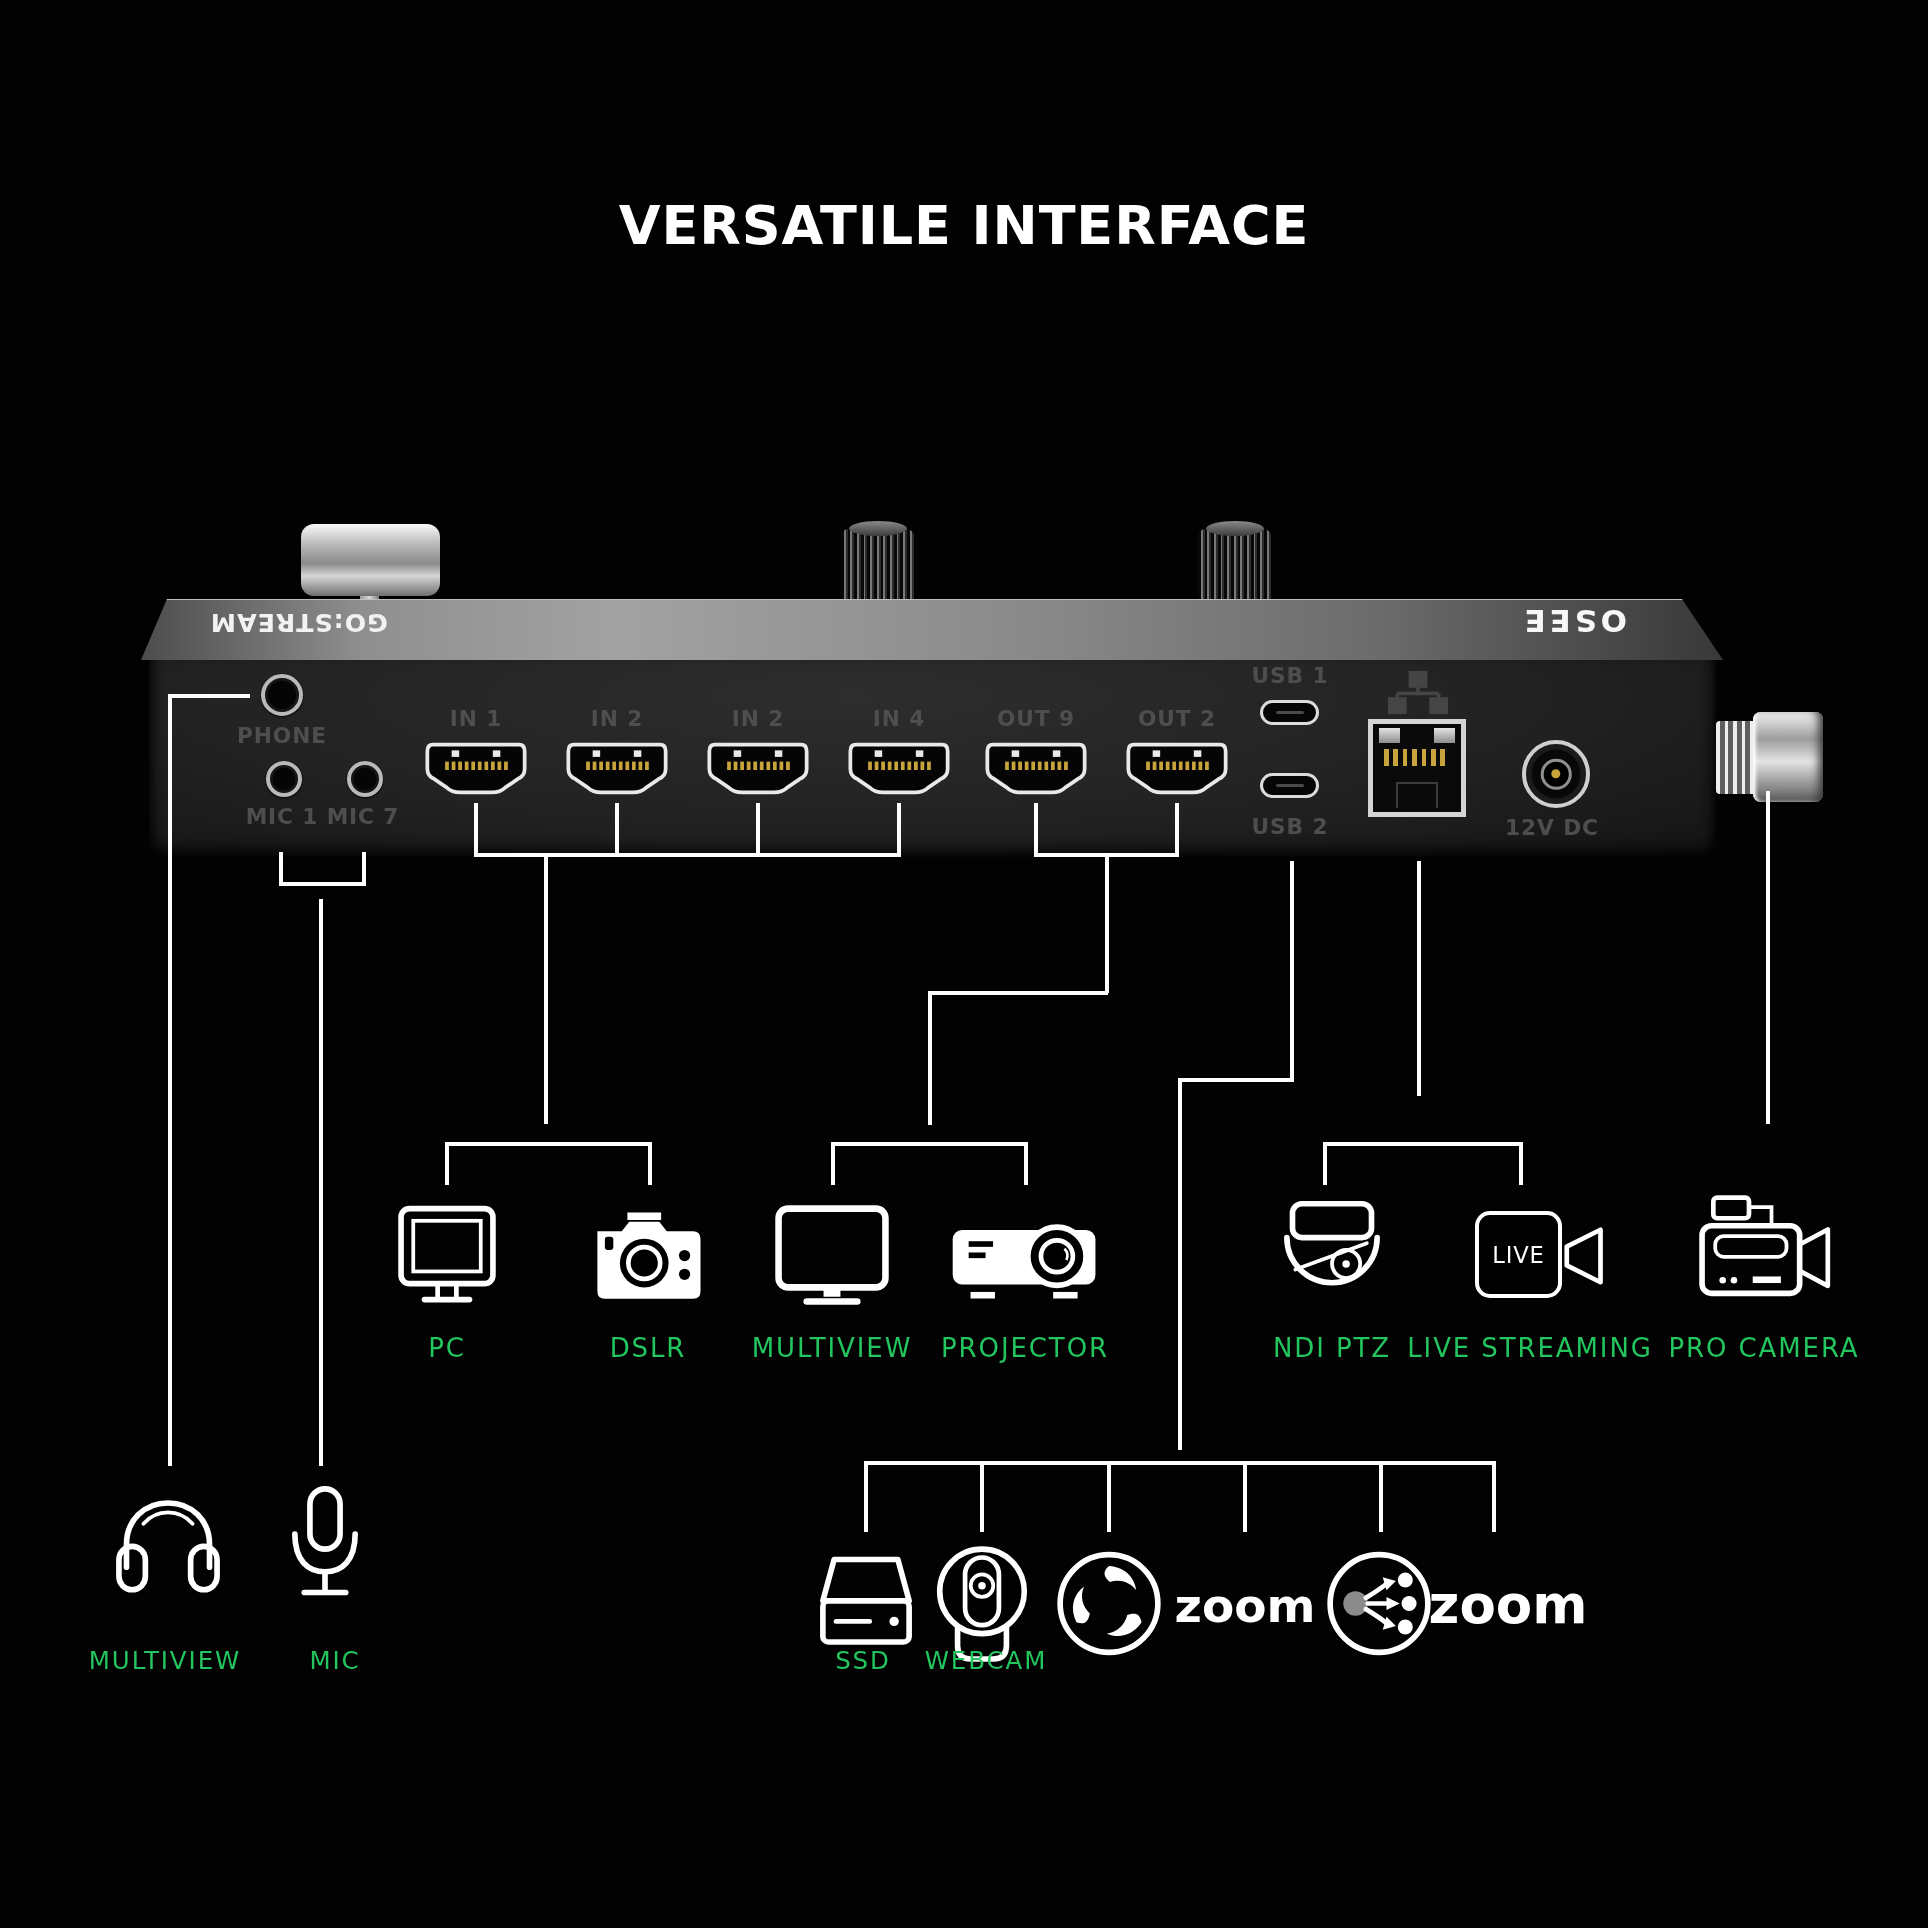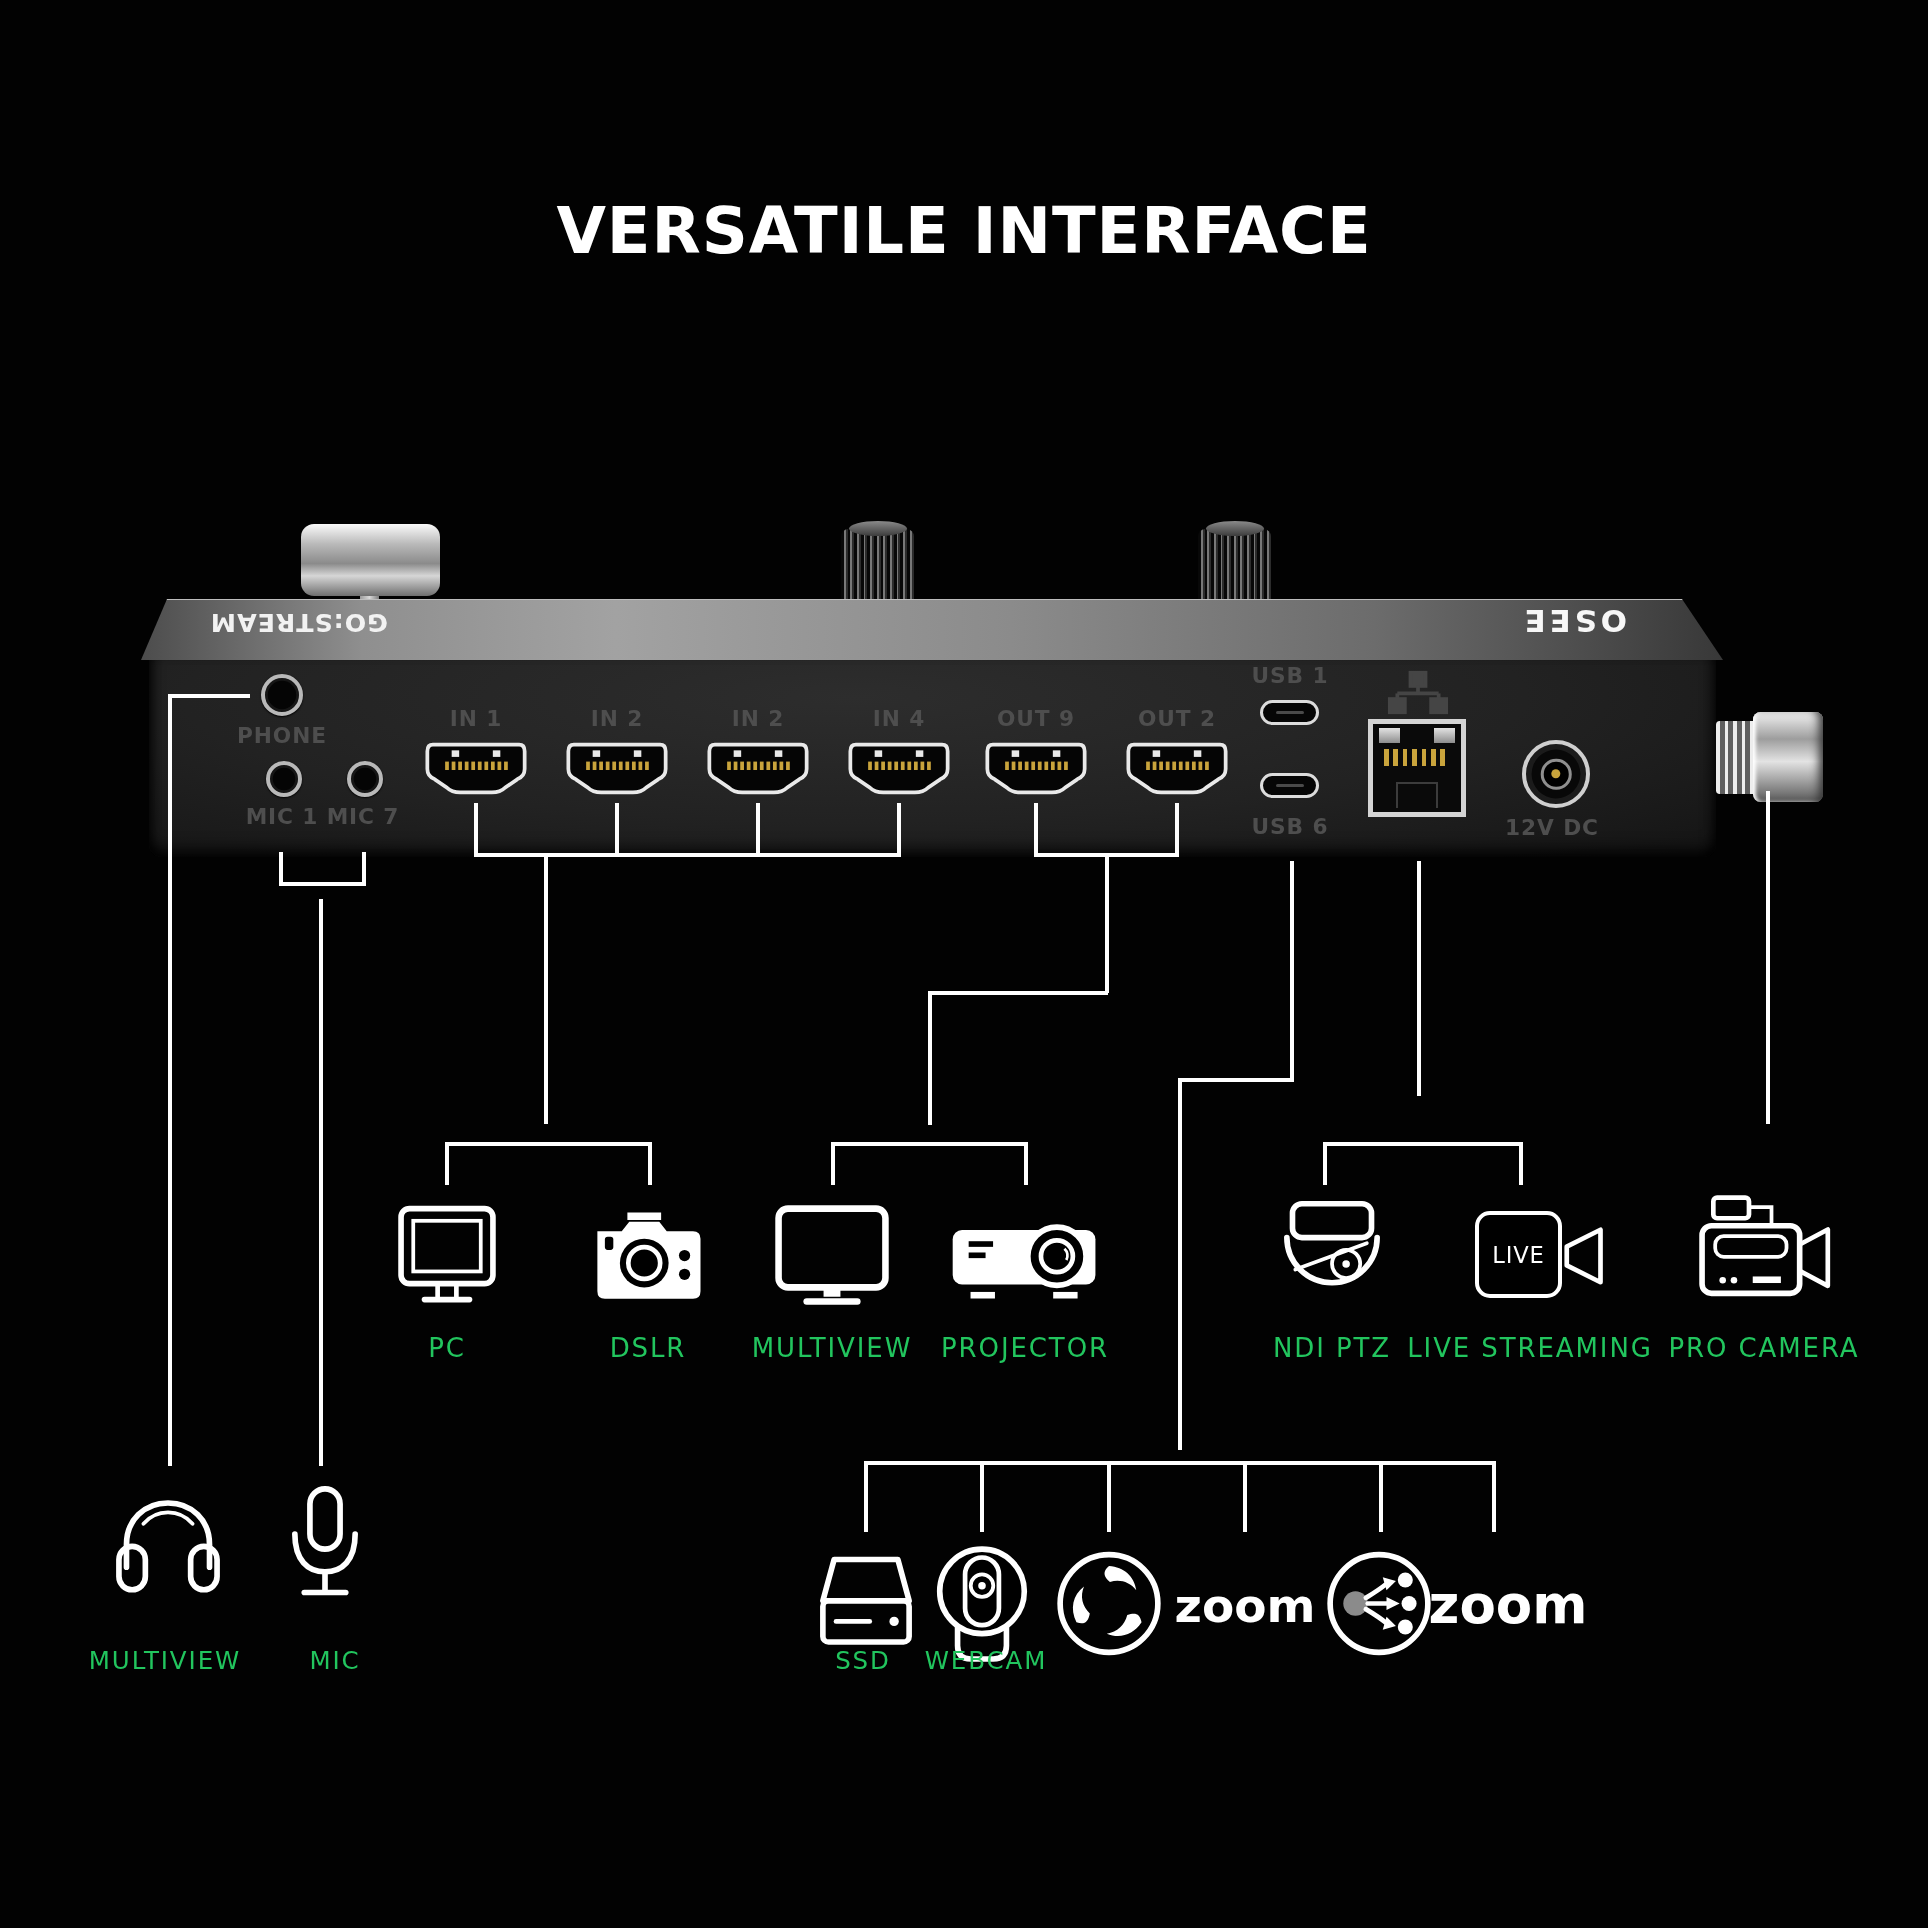--- a/index.html
+++ b/index.html
@@ -4,21 +4,21 @@
 <style>
   html,body{margin:0;padding:0;background:#000;}
   #canvas{position:relative;width:1928px;height:1928px;background:#020202;overflow:hidden;
           font-family:"DejaVu Sans","Liberation Sans",sans-serif;}
   .abs{position:absolute;}
   
   .lh{position:absolute;height:3.8px;background:#fff;z-index:20;}
   .lv{position:absolute;width:3.8px;background:#fff;z-index:20;}
   
   .title{position:absolute;left:50%;top:194px;transform:translateX(-50%);
-         font-size:64px;font-weight:900;letter-spacing:0.9px;color:#fff;white-space:nowrap;}
+         font-size:54px;font-weight:900;letter-spacing:0.9px;color:#fff;white-space:nowrap;}
   .plabel{position:absolute;transform:translateX(-50%);color:#4e4e4e;font-weight:bold;
           font-size:21.7px;letter-spacing:0.9px;white-space:nowrap;z-index:14;}
   .wlabel{position:absolute;transform:translateX(-50%);color:#22c55e;font-size:26px;
           letter-spacing:1.9px;white-space:nowrap;z-index:14;}
   .icon{position:absolute;transform:translateX(-50%);z-index:14;}
   .logotext{position:absolute;transform:translateX(-50%);color:#fff;font-weight:bold;z-index:14;}
   
   .bevel{position:absolute;left:141px;top:599px;width:1582px;height:60px;z-index:11;
          background:linear-gradient(90deg,#4c4c4c,#8f8f8f 14%,#a2a2a2 30%,#8b8b8b 55%,#6c6c6c 78%,#383838);
          clip-path:polygon(26px 0,calc(100% - 41px) 0,100% 100%,0 100%);
@@ -207,21 +207,21 @@
         </g>
       </svg></div>
 
   <div class="plabel" style="left:1290px;top:663px">USB 1</div>
   <div class="usbc" style="left:1260px;top:700px;width:53px;height:19px">
       <i></i>
     </div>
   <div class="usbc" style="left:1260px;top:773px;width:53px;height:19px">
       <i></i>
     </div>
-  <div class="plabel" style="left:1290px;top:814px">USB 6</div>
+  <div class="plabel" style="left:1290px;top:814px">USB 2</div>
 
   <svg class="netsvg" style="left:1387px;top:669px" width="62" height="47" viewBox="0 0 66 50">
     <g stroke="#454545" stroke-width="4" fill="none">
       <rect x="25" y="4" width="16" height="14" fill="#454545"></rect>
       <line x1="33" y1="18" x2="33" y2="26"></line>
         <line x1="11" y1="26" x2="55" y2="26"></line>
       <line x1="11" y1="26" x2="11" y2="32"></line>
         <line x1="55" y1="26" x2="55" y2="32"></line>
       <rect x="3" y="32" width="16" height="14" fill="#454545"></rect>
       <rect x="47" y="32" width="16" height="14" fill="#454545"></rect>

